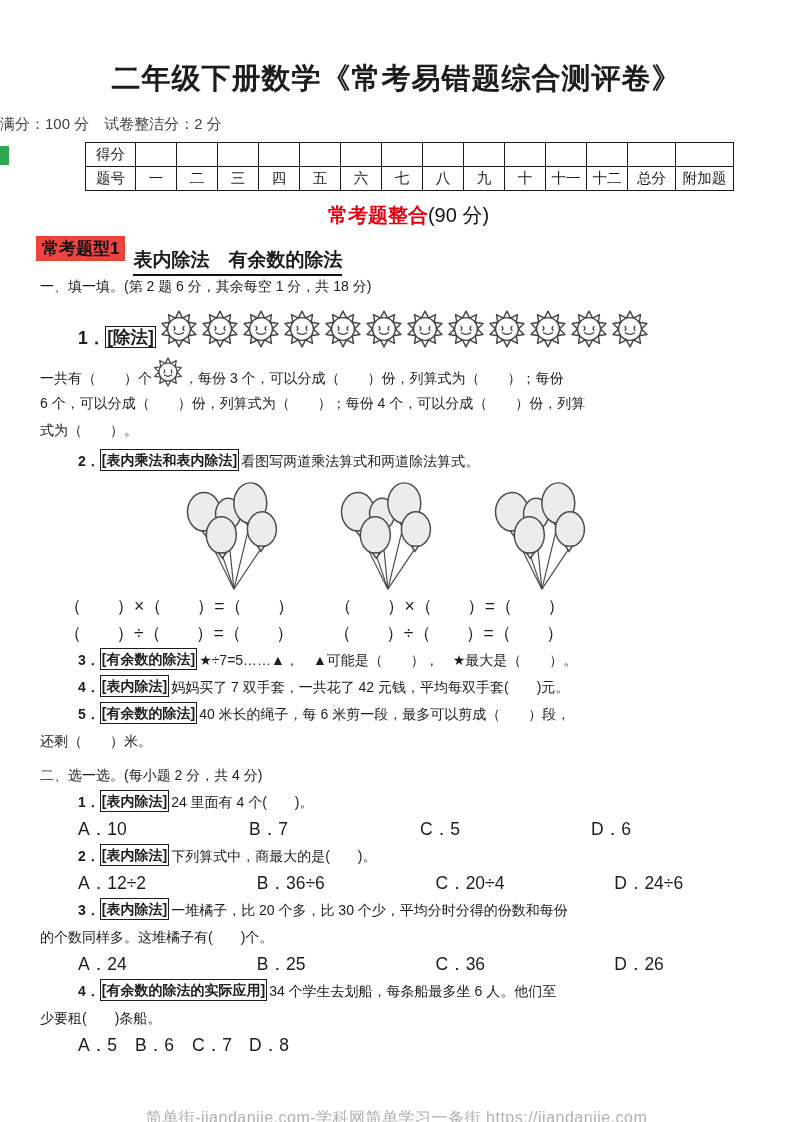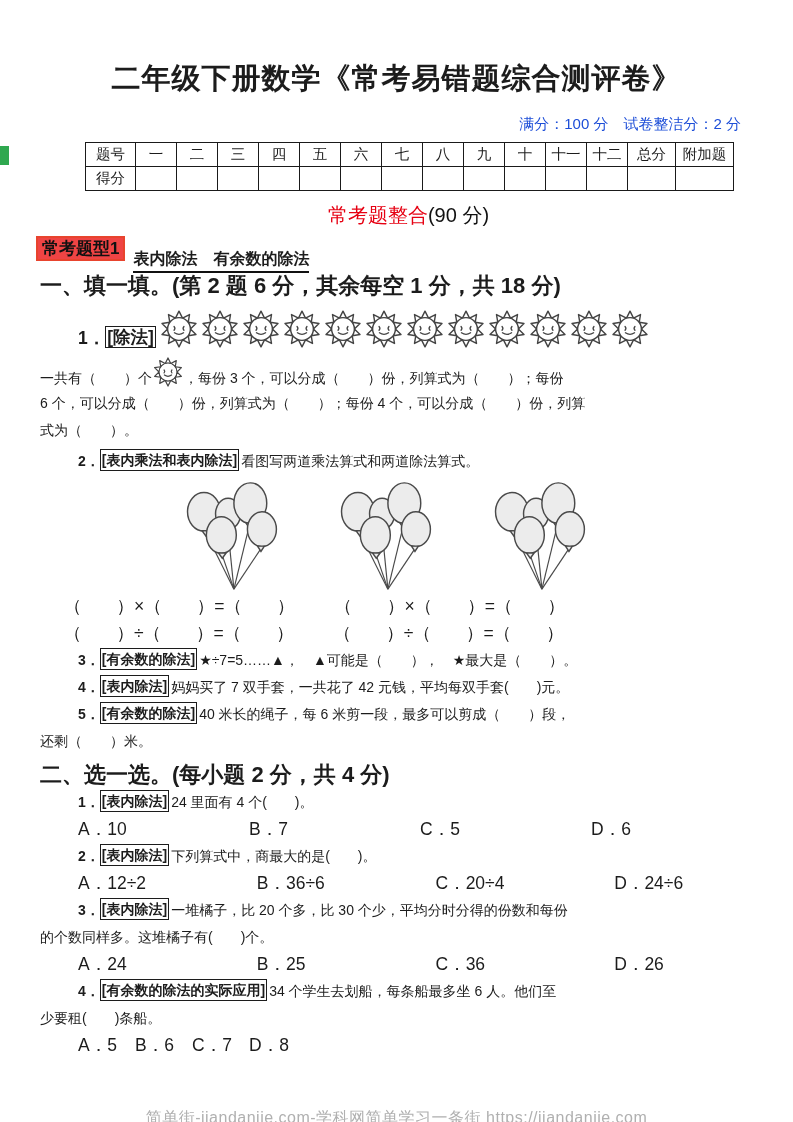--- a/index.html
+++ b/index.html
@@ -3,38 +3,38 @@
 <meta charset="utf-8">
 <style>
   * { margin:0; padding:0; box-sizing:border-box; }
   html,body { background:#fff; }
   body { font-family:"Liberation Sans","DejaVu Sans",sans-serif; color:#1c1c1c; }
   .page { position:relative; width:793px; height:1122px; background:#fff; overflow:hidden; }
 
   .green-marker { position:absolute; left:0; top:146px; width:9px; height:19px; background:#2fa84f; }
 
   .title { text-align:center; font-size:29px; font-weight:bold; padding-top:46px; letter-spacing:1px;margin-top:13px; }
-  .score-note { margin-top:16px; text-align:right; padding-right:52px; font-size:15px; color:#1d4ed8; }
+  .score-note { margin-top:16px; padding-right:52px; font-size:15px; color:#404040; }
 
   .score-table { border-collapse:collapse; margin:8px 0 0 85px; table-layout:fixed; }
   .score-table td { border:1.6px solid #1a1a1a; height:24px; text-align:center; font-size:14.5px; padding:0 1px; }
   .score-table .c-first { width:50px; }
   .score-table .c-num { width:41px; }
   .score-table .c-total { width:48px; }
   .score-table .c-extra { width:58px; }
 
   .integration { margin-top:11px; text-align:center; font-size:20px; }
-  .integration .red { color:#e60012; font-weight:normal;margin-left:24px; }
+  .integration .red { color:#e60012; font-weight:bold;margin-left:24px; }
   .integration .blk { color:#111; }
 
   .topic-line { margin:6px 0 0 36px; display:flex; align-items:center; height:27px; }
   .topic-badge { background:#ef4444; border:2px solid #e8442e; color:#111; font-weight:bold; font-size:17px; padding:0 4px; line-height:21px; }
-  .topic-title { margin-left:8px; font-weight:bold; font-size:16px; border-bottom:2px solid #111; padding-bottom:1px;margin-top:25px; }
-
-  .part-heading { margin:10px 0 0 40px; font-weight:bold; font-size:22px; line-height:28px; }
+  .topic-title { margin-left:8px; font-weight:bold; font-size:19px; border-bottom:2px solid #111; padding-bottom:1px;margin-top:25px; }
+
+  .part-heading { margin:10px 0 0 40px; font-weight:normal; font-size:14px; line-height:28px; }
 
   .body-line { margin-left:40px; font-size:14px; line-height:27px; white-space:nowrap; }
   .indent { margin-left:78px; }
   .qnum { font-weight:bold; }
   .tag-box { display:inline-block; font-weight:bold; border:1.5px solid #1c1c1c; line-height:20px; padding:0 1px; margin-right:2px; vertical-align:1px; }
 
   .q1-head { display:flex; align-items:flex-end; margin:4px 0 0 78px; height:46px; }
   .q1-head .lbl { font-size:17.5px; line-height:24px; white-space:nowrap; }
   .sun-row { display:flex; align-items:center; margin:0 0 2px 2px; }
   .sun-row svg { margin-right:3px; }
@@ -61,53 +61,53 @@
 <div class="page">
 
   <div class="green-marker"></div>
 
   <h1 class="title">二年级下册数学《常考易错题综合测评卷》</h1>
 
   <div class="score-note">满分：100 分　试卷整洁分：2 分</div>
 
   <table class="score-table">
     <tbody>
+      <tr>
+        <td class="c-first">得分</td>
+        <td class="c-num"></td>
+        <td class="c-num"></td>
+        <td class="c-num"></td>
+        <td class="c-num"></td>
+        <td class="c-num"></td>
+        <td class="c-num"></td>
+        <td class="c-num"></td>
+        <td class="c-num"></td>
+        <td class="c-num"></td>
+        <td class="c-num"></td>
+        <td class="c-num"></td>
+        <td class="c-num"></td>
+        <td class="c-total"></td>
+        <td class="c-extra"></td>
+      </tr>
       <tr>
         <td class="c-first">题号</td>
         <td class="c-num">一</td>
         <td class="c-num">二</td>
         <td class="c-num">三</td>
         <td class="c-num">四</td>
         <td class="c-num">五</td>
         <td class="c-num">六</td>
         <td class="c-num">七</td>
         <td class="c-num">八</td>
         <td class="c-num">九</td>
         <td class="c-num">十</td>
         <td class="c-num">十一</td>
         <td class="c-num">十二</td>
         <td class="c-total">总分</td>
         <td class="c-extra">附加题</td>
-      </tr>
-      <tr>
-        <td class="c-first">得分</td>
-        <td class="c-num"></td>
-        <td class="c-num"></td>
-        <td class="c-num"></td>
-        <td class="c-num"></td>
-        <td class="c-num"></td>
-        <td class="c-num"></td>
-        <td class="c-num"></td>
-        <td class="c-num"></td>
-        <td class="c-num"></td>
-        <td class="c-num"></td>
-        <td class="c-num"></td>
-        <td class="c-num"></td>
-        <td class="c-total"></td>
-        <td class="c-extra"></td>
       </tr>
     </tbody>
   </table>
 
   <div class="integration">
     <span class="red">常考题整合</span><span class="blk">(90 分)</span>
   </div>
 
   <div class="topic-line">
     <span class="topic-badge">常考题型1</span>

